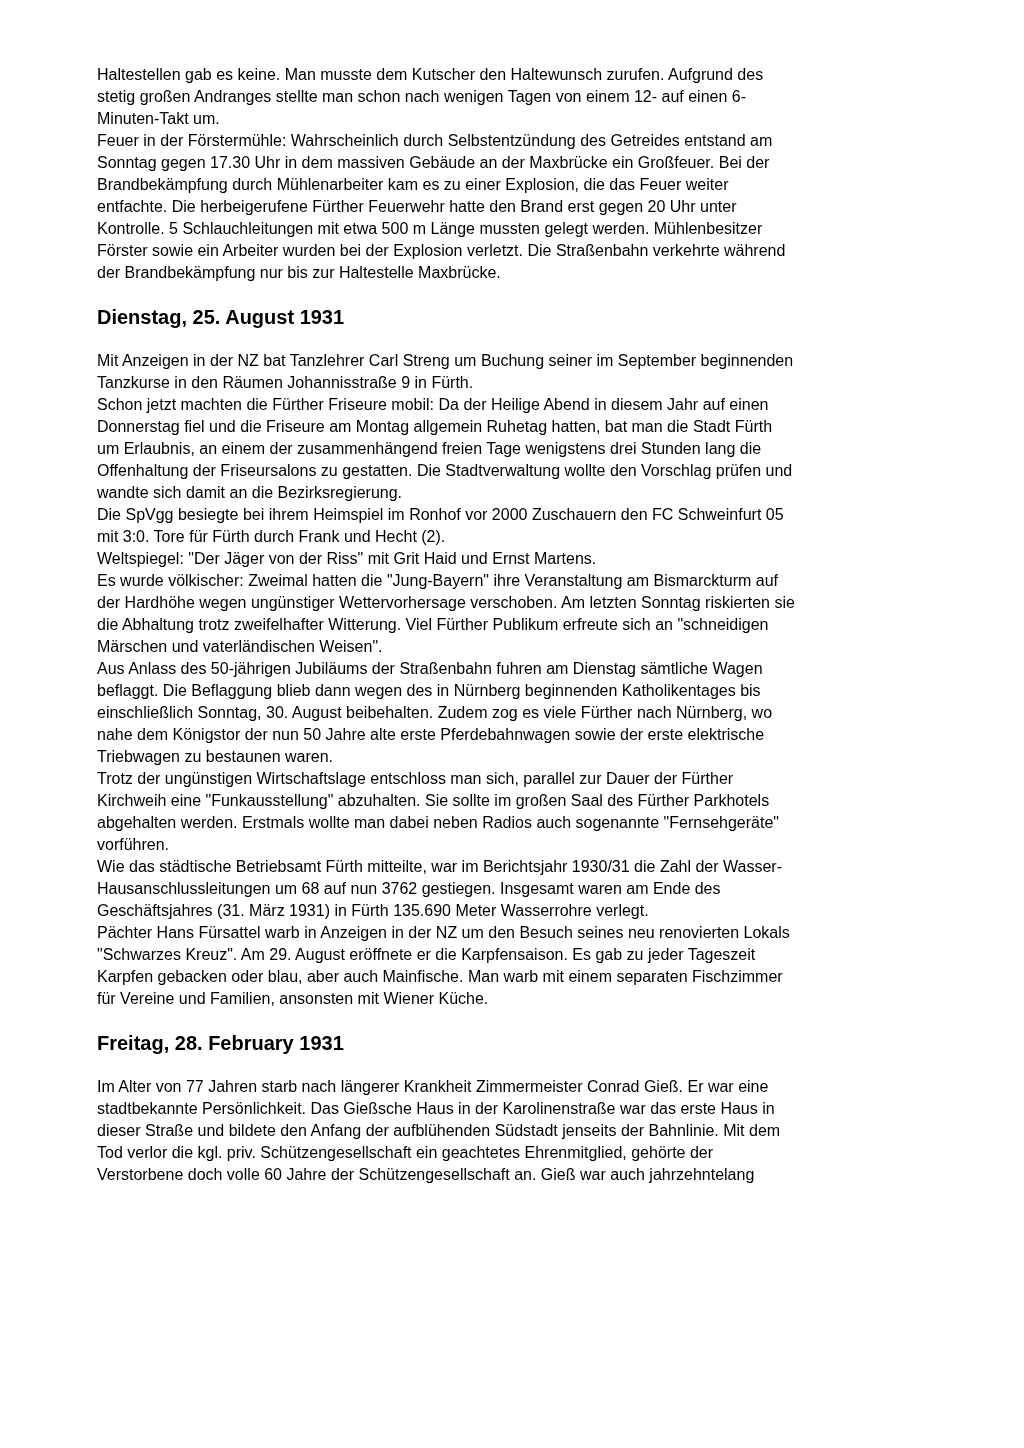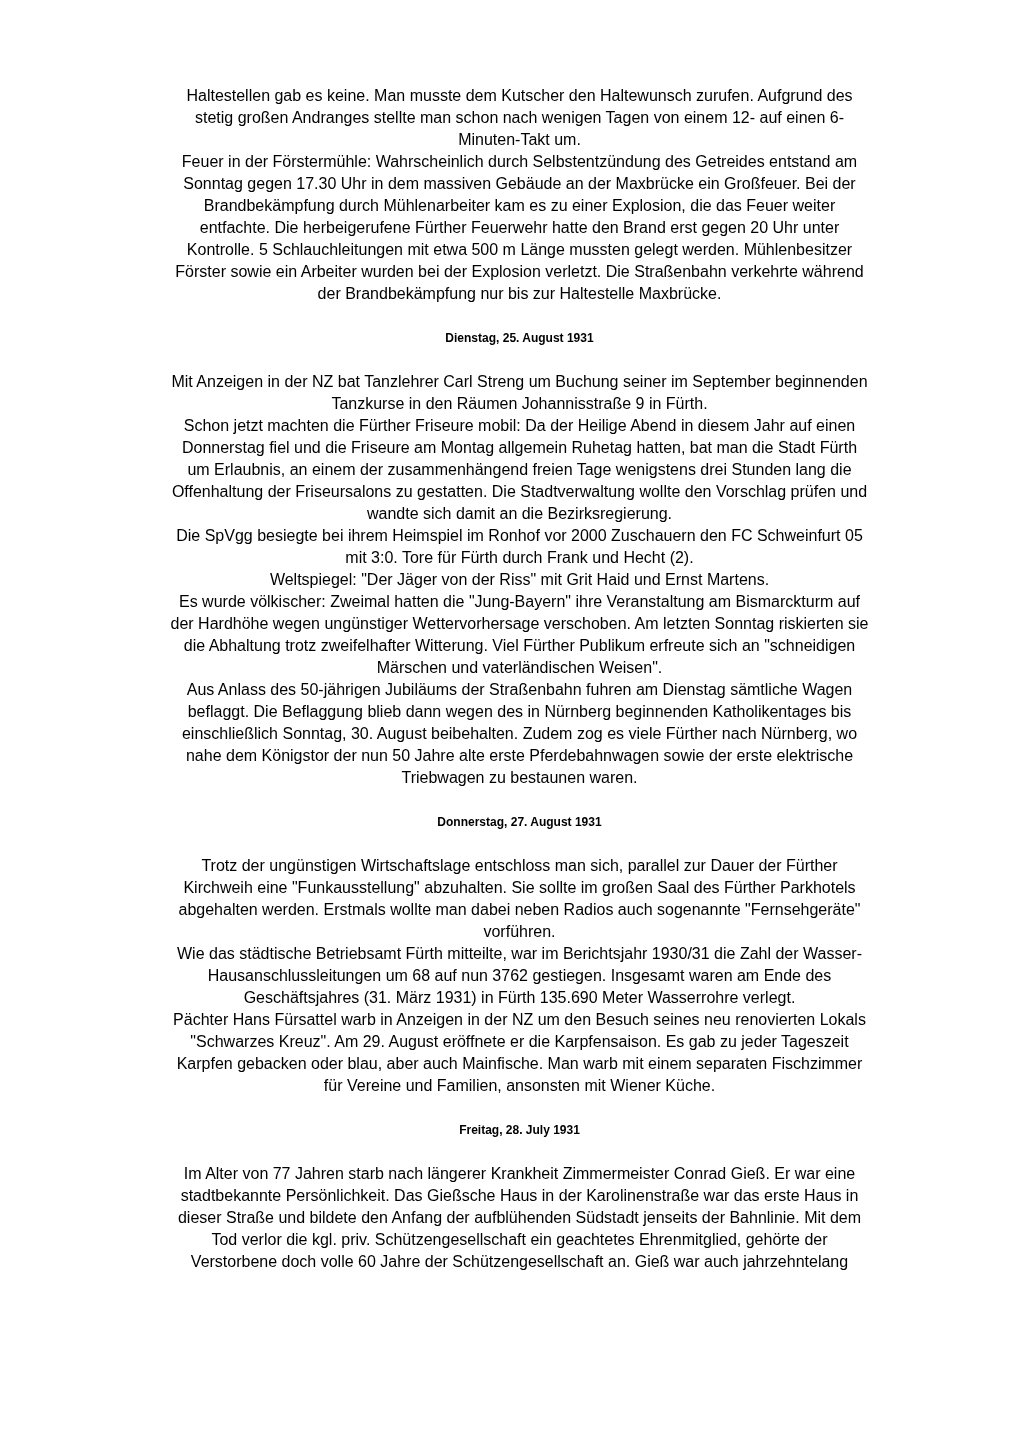--- a/index.html
+++ b/index.html
@@ -7,37 +7,36 @@
     padding: 0;
     background: #ffffff;
   }
   .page {
     position: relative;
     width: 1024px;
     height: 1448px;
     box-sizing: border-box;
     background: #ffffff;
     overflow: hidden;
-    padding: 85px 80px 0 97px;
+    padding: 64px 80px 0 97px;
     font-family: "Liberation Sans", "DejaVu Sans", sans-serif;
     font-size: 16px;
     line-height: 22px;
     color: #000000;
-    text-align: center;
   }
   .text-block {
     width: 845px;
   }
   .para {
     margin: 0;
     white-space: pre-line; 
   }
   .heading {
     margin: 22px 0;
-    font-size: 12px;
+    font-size: 20px;
     line-height: 22px;
     font-weight: bold;
     white-space: pre-line;
   }
 </style>
 </head>
 <body>
 
 <div class="page">
   <div class="text-block">
@@ -70,35 +69,34 @@
     <p class="para">Es wurde völkischer: Zweimal hatten die "Jung-Bayern" ihre Veranstaltung am Bismarckturm auf
 der Hardhöhe wegen ungünstiger Wettervorhersage verschoben. Am letzten Sonntag riskierten sie
 die Abhaltung trotz zweifelhafter Witterung. Viel Fürther Publikum erfreute sich an "schneidigen
 Märschen und vaterländischen Weisen".
 Aus Anlass des 50-jährigen Jubiläums der Straßenbahn fuhren am Dienstag sämtliche Wagen
 beflaggt. Die Beflaggung blieb dann wegen des in Nürnberg beginnenden Katholikentages bis
 einschließlich Sonntag, 30. August beibehalten. Zudem zog es viele Fürther nach Nürnberg, wo
 nahe dem Königstor der nun 50 Jahre alte erste Pferdebahnwagen sowie der erste elektrische
 Triebwagen zu bestaunen waren.</p>
 
-    <h2 class="heading">Donnerstag, 27. August 1931</h2>
 
     <p class="para">Trotz der ungünstigen Wirtschaftslage entschloss man sich, parallel zur Dauer der Fürther
 Kirchweih eine "Funkausstellung" abzuhalten. Sie sollte im großen Saal des Fürther Parkhotels
 abgehalten werden. Erstmals wollte man dabei neben Radios auch sogenannte "Fernsehgeräte"
 vorführen.
 Wie das städtische Betriebsamt Fürth mitteilte, war im Berichtsjahr 1930/31 die Zahl der Wasser-
 Hausanschlussleitungen um 68 auf nun 3762 gestiegen. Insgesamt waren am Ende des
 Geschäftsjahres (31. März 1931) in Fürth 135.690 Meter Wasserrohre verlegt.
 Pächter Hans Fürsattel warb in Anzeigen in der NZ um den Besuch seines neu renovierten Lokals
 "Schwarzes Kreuz". Am 29. August eröffnete er die Karpfensaison. Es gab zu jeder Tageszeit
 Karpfen gebacken oder blau, aber auch Mainfische. Man warb mit einem separaten Fischzimmer
 für Vereine und Familien, ansonsten mit Wiener Küche.</p>
 
-    <h2 class="heading">Freitag, 28. July 1931</h2>
+    <h2 class="heading">Freitag, 28. February 1931</h2>
 
     <p class="para">Im Alter von 77 Jahren starb nach längerer Krankheit Zimmermeister Conrad Gieß. Er war eine
 stadtbekannte Persönlichkeit. Das Gießsche Haus in der Karolinenstraße war das erste Haus in
 dieser Straße und bildete den Anfang der aufblühenden Südstadt jenseits der Bahnlinie. Mit dem
 Tod verlor die kgl. priv. Schützengesellschaft ein geachtetes Ehrenmitglied, gehörte der
 Verstorbene doch volle 60 Jahre der Schützengesellschaft an. Gieß war auch jahrzehntelang</p>
 
   </div>
 </div>
 

